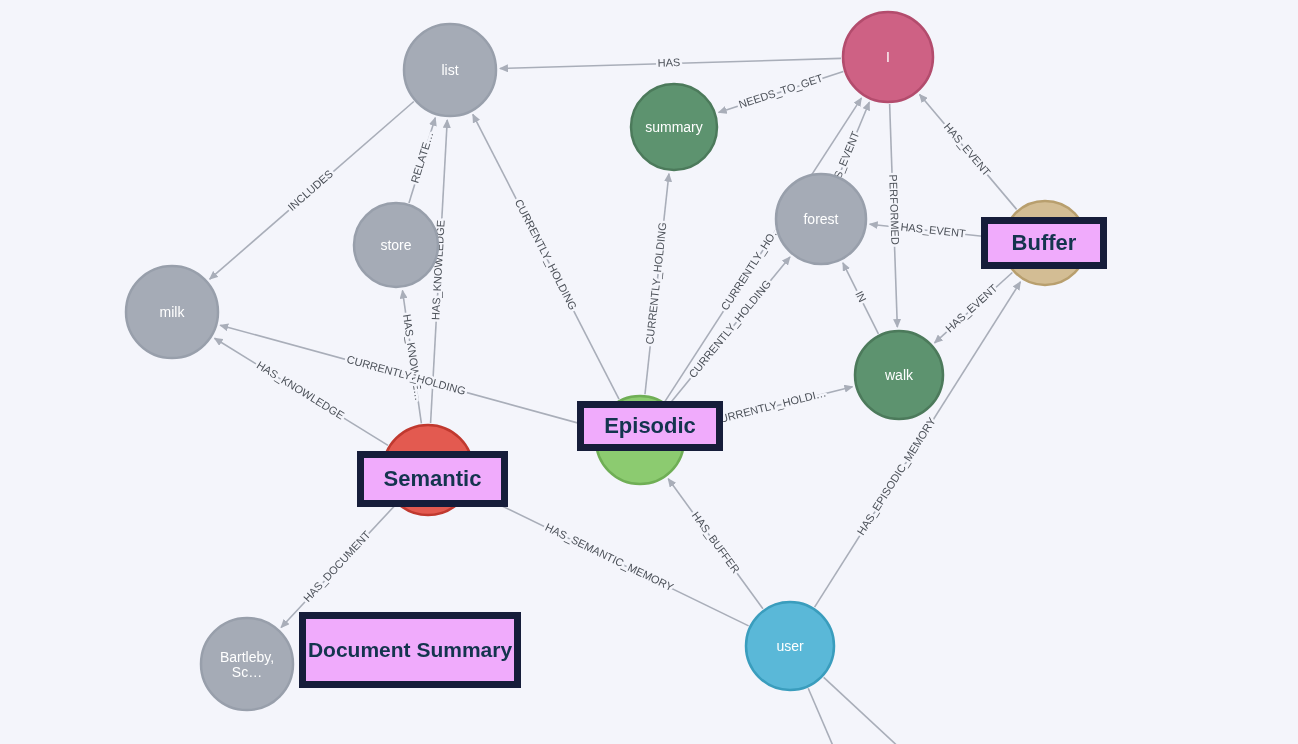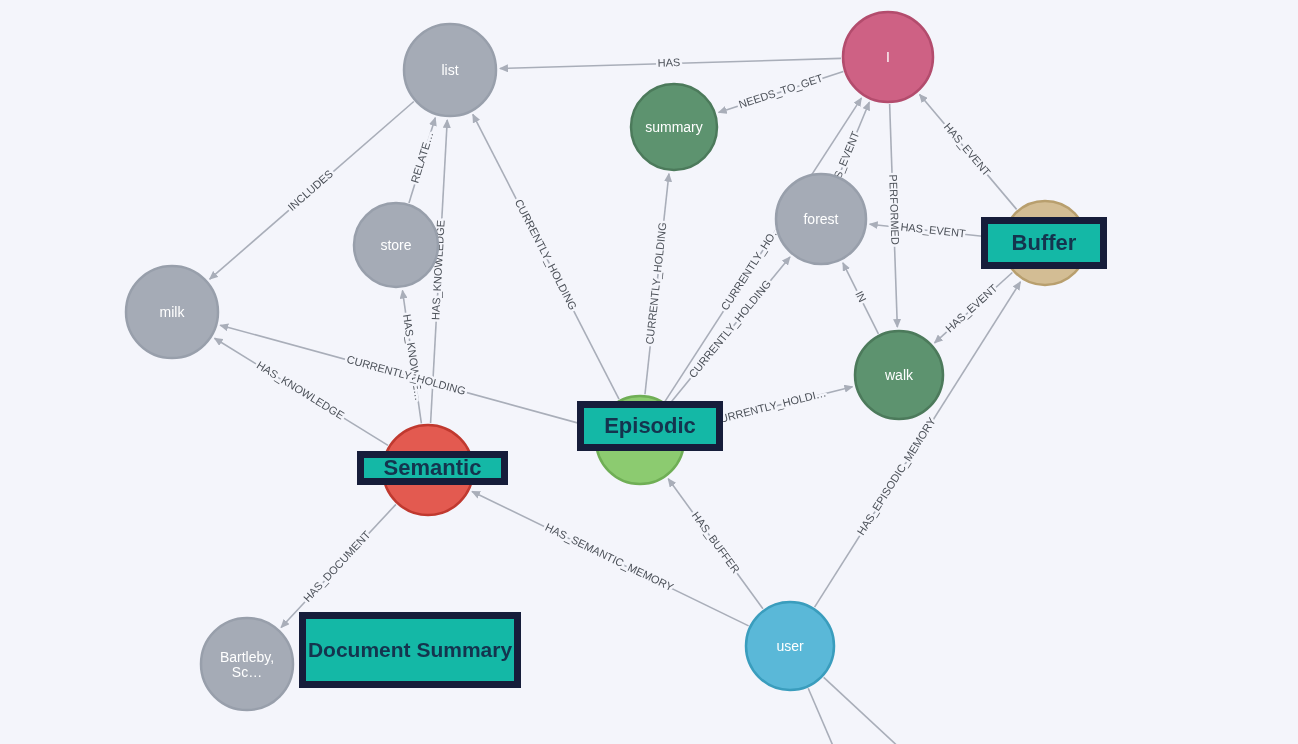--- a/index.html
+++ b/index.html
@@ -21,21 +21,21 @@
     stroke-linejoin:round;
   }
   .node-label{
     font-size:14px;
     font-family:"Liberation Sans",sans-serif;
     pointer-events:none;
   }
   .overlay{
     position:absolute;
     box-sizing:border-box;
-    background:#14b8a6;
+    background:#f0abfc;
     display:flex;
     align-items:center;
     justify-content:center;
     text-align:center;
     font-weight:700;
     line-height:1.2;
     font-family:"Liberation Sans",sans-serif;
   }
 </style>
 </head>
@@ -120,16 +120,16 @@
         <circle cx="428" cy="470" r="45" fill="#e35a50" stroke="#c0392f" stroke-width="2.5"></circle>
         <circle cx="790" cy="646" r="44" fill="#5ab8d8" stroke="#3a9dbd" stroke-width="2.5"></circle>
         <text text-anchor="middle" class="node-label" fill="#ffffff"><tspan x="790" y="651">user</tspan></text>
         <circle cx="247" cy="664" r="46" fill="#a5abb6" stroke="#989fab" stroke-width="2.5"></circle>
         <text text-anchor="middle" class="node-label" fill="#ffffff"><tspan x="247" y="661.5">Bartleby,</tspan><tspan x="247" y="676.5">Sc…</tspan></text>
       </g>
     </svg>
   <div id="annotations">
       <div class="overlay" style="left: 981px; top: 217px; width: 126px; height: 52px; font-size: 22px; border: 7px solid rgb(22, 29, 58); color: rgb(20, 52, 78);">Buffer</div>
       <div class="overlay" style="left: 577px; top: 401px; width: 146px; height: 50px; font-size: 22px; border: 7px solid rgb(22, 29, 58); color: rgb(20, 52, 78);">Episodic</div>
-      <div class="overlay" style="left: 357px; top: 451px; width: 151px; height: 34px; font-size: 22px; border: 7px solid rgb(22, 29, 58); color: rgb(20, 52, 78);">Semantic</div>
+      <div class="overlay" style="left: 357px; top: 451px; width: 151px; height: 56px; font-size: 22px; border: 7px solid rgb(22, 29, 58); color: rgb(20, 52, 78);">Semantic</div>
       <div class="overlay" style="left: 299px; top: 612px; width: 222px; height: 76px; font-size: 21px; border: 7px solid rgb(22, 29, 58); color: rgb(20, 52, 78);">Document Summary</div>
     </div>
 </div>
 
 </body></html>

